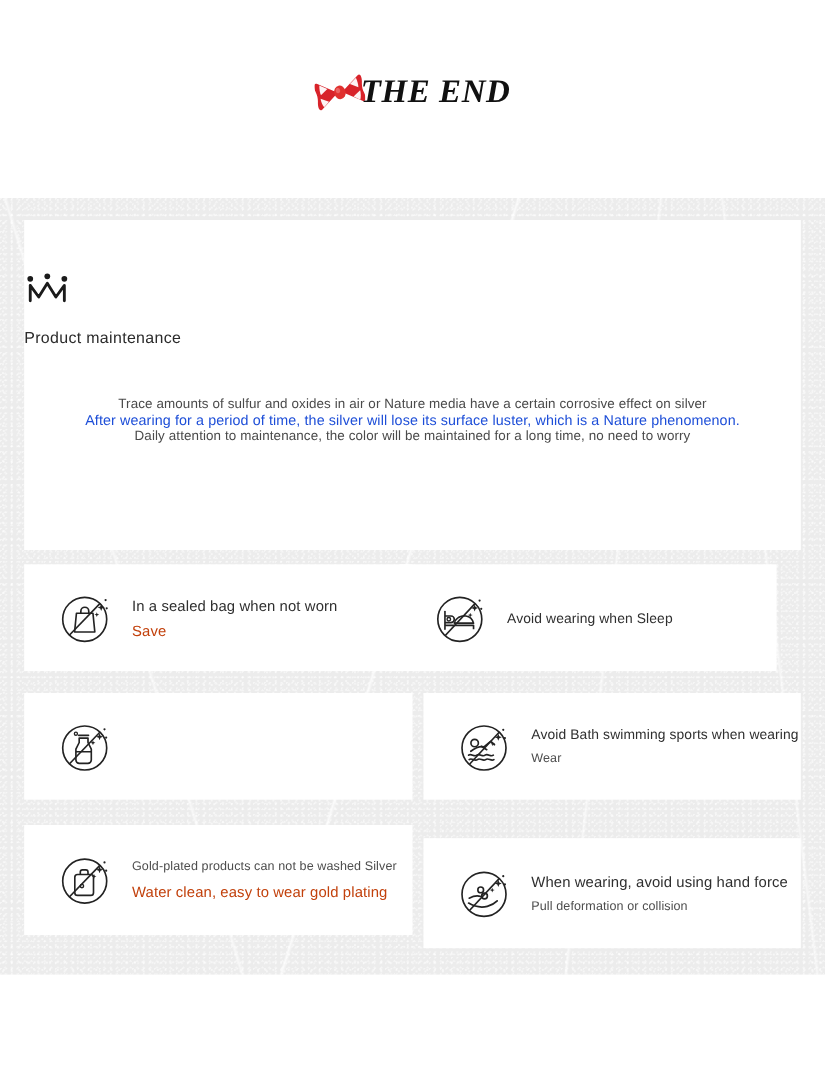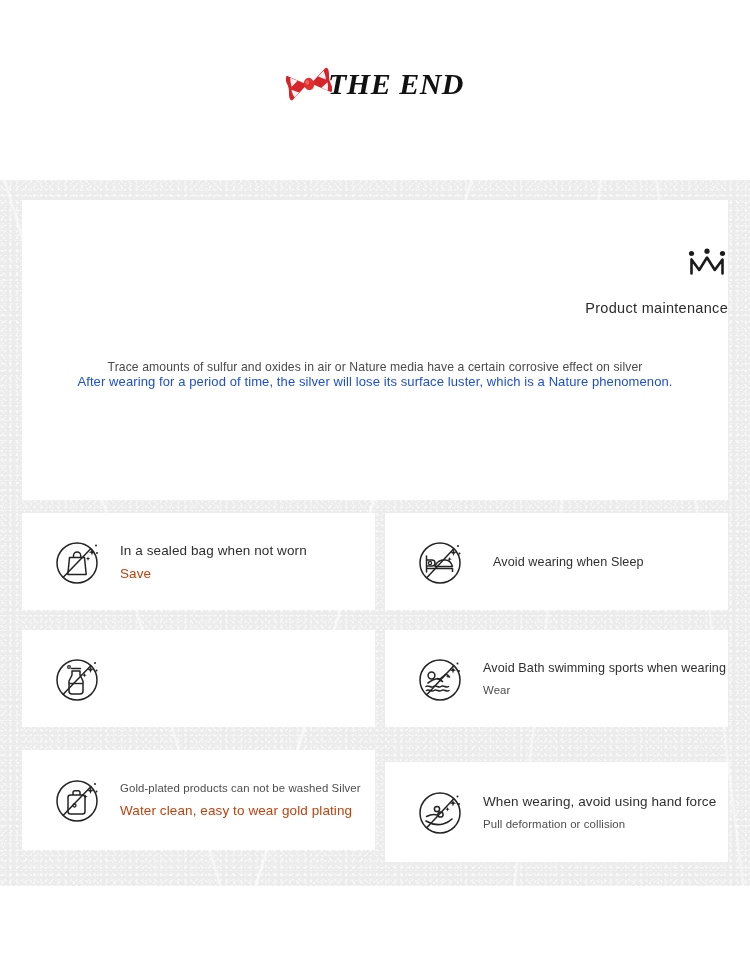--- a/index.html
+++ b/index.html
@@ -68,21 +68,21 @@
   .card{
     position:absolute;
     background:#ffffff;
   }
 
   #maintenance-card{
     left:22px; top:200px;
     width:706px; height:300px;
     display:flex;
     flex-direction:column;
-    align-items:flex-end;
+    align-items:flex-start;
   }
 
   .crown-wrap{ margin-top:48px; }
   .crown-icon{ width:42px; height:30px; display:block; }
 
   .maintenance-title{
     margin-top:22px;
     font-size:14.5px;
     color:#2b2b2b;
     letter-spacing:0.3px;
@@ -172,20 +172,21 @@
         <circle cx="36.5" cy="5.5" r="2.6" fill="#1b1b1b"></circle>
         <path d="M5.5 11.5 L5.5 25.5 M5.5 11.5 L13.2 22 L21 9.5 L28.8 22 L36.5 11.5 L36.5 25.5" fill="none" stroke="#1b1b1b" stroke-width="2.6" stroke-linecap="round" stroke-linejoin="round"></path>
       </svg>
     </div>
 
     <div class="maintenance-title">Product maintenance</div>
 
     <div class="maint-lines">
       <div class="maint-line">Trace amounts of sulfur and oxides in air or Nature media have a certain corrosive effect on silver</div>
       <div class="maint-line big">After wearing for a period of time, the silver will lose its surface luster, which is a Nature phenomenon.</div>
+      <div class="maint-line">Daily attention to maintenance, the color will be maintained for a long time, no need to worry</div>
     </div>
   </div>
 
   <div class="tip-card gap-a" style="left:22px; top:513px; width:353px; height:97px;">
     <div class="tip-icon-box">
       <svg class="tip-icon" viewBox="0 0 52 52">
         <circle cx="25" cy="27" r="20" fill="none" stroke="#232323" stroke-width="1.5"></circle>
         <path d="M17.5 21.5 h15 l1.7 17 h-18.4 z" fill="none" stroke="#232323" stroke-width="1.5" stroke-linejoin="round"></path>
         <path d="M21.5 22 v-2.4 a3.6 3.6 0 0 1 7.2 0 v2.4" fill="none" stroke="#232323" stroke-width="1.5"></path>
         <line x1="11" y1="41.5" x2="39" y2="12.5" stroke="#232323" stroke-width="1.5"></line>
@@ -194,21 +195,21 @@
         <circle cx="44" cy="9.5" r="1" fill="#232323"></circle>
         <circle cx="45" cy="17" r="1" fill="#232323"></circle>
       </svg>
     </div>
     <div class="tip-text">
       <span class="tip-l1 s-lg">In a sealed bag when not worn</span>
       <span class="tip-l2 s-lg">Save</span>
     </div>
   </div>
 
-  <div class="tip-card" style="left:385px; top:513px; width:343px; height:97px;gap:10px;">
+  <div class="tip-card" style="left:363px; top:513px; width:343px; height:97px;">
     <div class="tip-icon-box">
       <svg class="tip-icon" viewBox="0 0 52 52">
         <circle cx="25" cy="27" r="20" fill="none" stroke="#232323" stroke-width="1.5"></circle>
         <path d="M11.5 20 v16" fill="none" stroke="#232323" stroke-width="1.5" stroke-linecap="round"></path>
         <path d="M11.5 32.5 h26 v3.5" fill="none" stroke="#232323" stroke-width="1.5" stroke-linejoin="round"></path>
         <path d="M11.5 24 h5.5 a3 3 0 0 1 0 6 h-5.5" fill="none" stroke="#232323" stroke-width="1.5"></path>
         <circle cx="15" cy="27" r="1.6" fill="none" stroke="#232323" stroke-width="1.3"></circle>
         <path d="M20 30.5 c1.5 -5 6 -7 10.5 -6.5 c3.5 .4 6 2.8 7 6.5 z" fill="none" stroke="#232323" stroke-width="1.5" stroke-linejoin="round"></path>
         <line x1="12" y1="41.5" x2="39" y2="12.5" stroke="#232323" stroke-width="1.5"></line>
         <path d="M38.5 13.5 l.9 2.3 l2.3 .9 l-2.3 .9 l-.9 2.3 l-.9 -2.3 l-2.3 -.9 l2.3 -.9 z" fill="#232323"></path>

